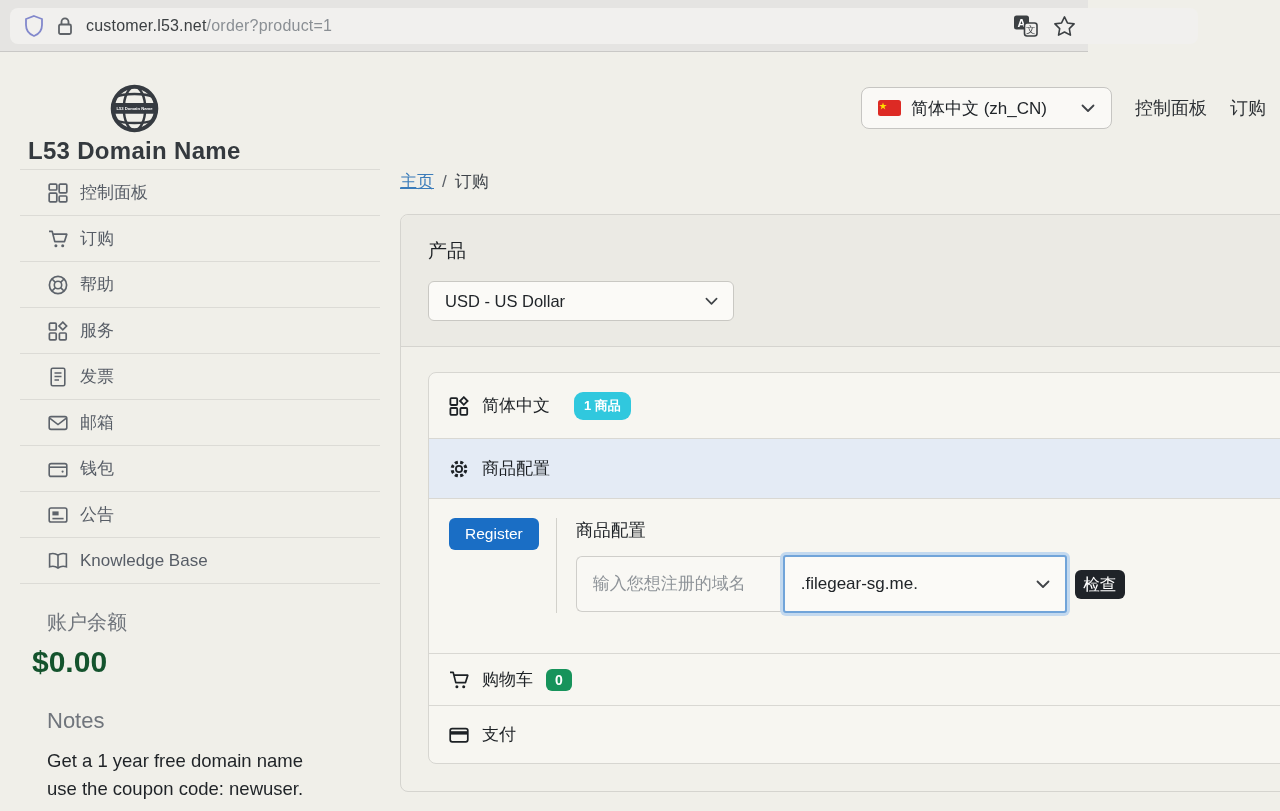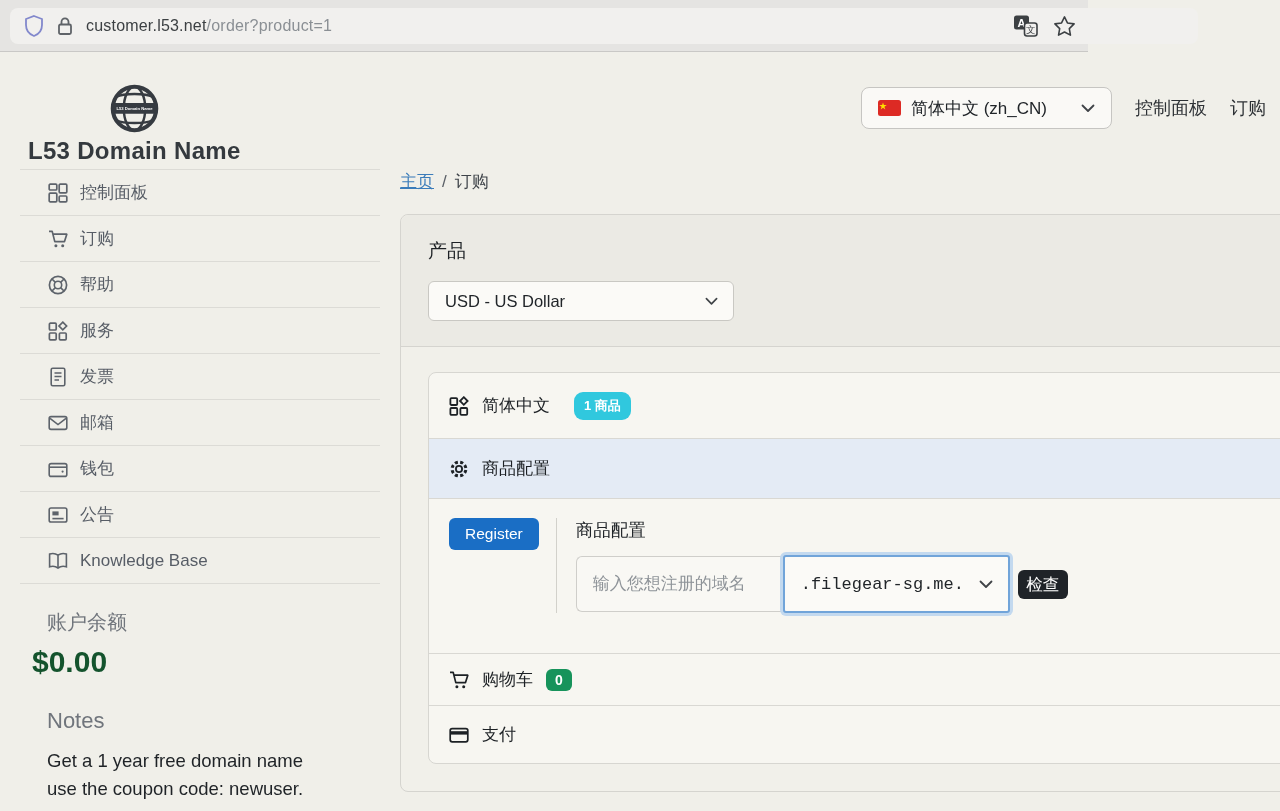--- a/index.html
+++ b/index.html
@@ -57,21 +57,21 @@
   .badge-green { background:#17935b; color:#fff; font-size:14px; font-weight:bold; padding:3px 9px; border-radius:6px; }
 
   .row-register { display:flex; align-items:stretch; padding:19px 20px 40px; }
   .register-btn { align-self:flex-start; background:#1a6ec5; color:#fff; border:none; font-size:15.5px; font-family:inherit; padding:7px 16px; border-radius:6px; cursor:pointer; }
   .v-divider { width:1px; background:#d2d1cb; margin-left:17px; }
   .register-right { margin-left:19px; }
   .register-title { font-size:17.5px; color:#212529; }
   .domain-form { display:flex; align-items:center; margin-top:13px; }
   .domain-input { width:207px; height:56px; border:1px solid #cfceca; border-right:none; border-radius:6px 0 0 6px; background:#f9f8f4; padding:0 16px; font-size:17px; color:#212529; font-family:Liberation Sans, sans-serif; outline:none; }
   .domain-input::placeholder { color:#8e9398; opacity:1; }
-  .tld-select { width:227px; height:58px; background:#fbfaf7; border:2px solid #71a4d9; box-shadow:0 0 0 3px #c3d9ef; border-radius:3px; display:flex; align-items:center; justify-content:space-between; padding:0 15px 0 16px; font-size:17px; color:#212529; cursor:pointer;font-family:Liberation Mono, monospace; }
+  .tld-select { width:284px; height:58px; background:#fbfaf7; border:2px solid #71a4d9; box-shadow:0 0 0 3px #c3d9ef; border-radius:3px; display:flex; align-items:center; justify-content:space-between; padding:0 15px 0 16px; font-size:17px; color:#212529; cursor:pointer; }
   .check-btn { margin-left:8px; width:50px; background:#1f2328; color:#fff; border:none; border-radius:6px; font-size:16.5px; line-height:23px; padding:3px 0; font-family:inherit; cursor:pointer; text-align:center; word-break:break-all; }
 
   svg { display:block; }
 </style>
 </head>
 <body>
 
 <div class="browser-bar">
   <div class="url-bar">
     <span>

